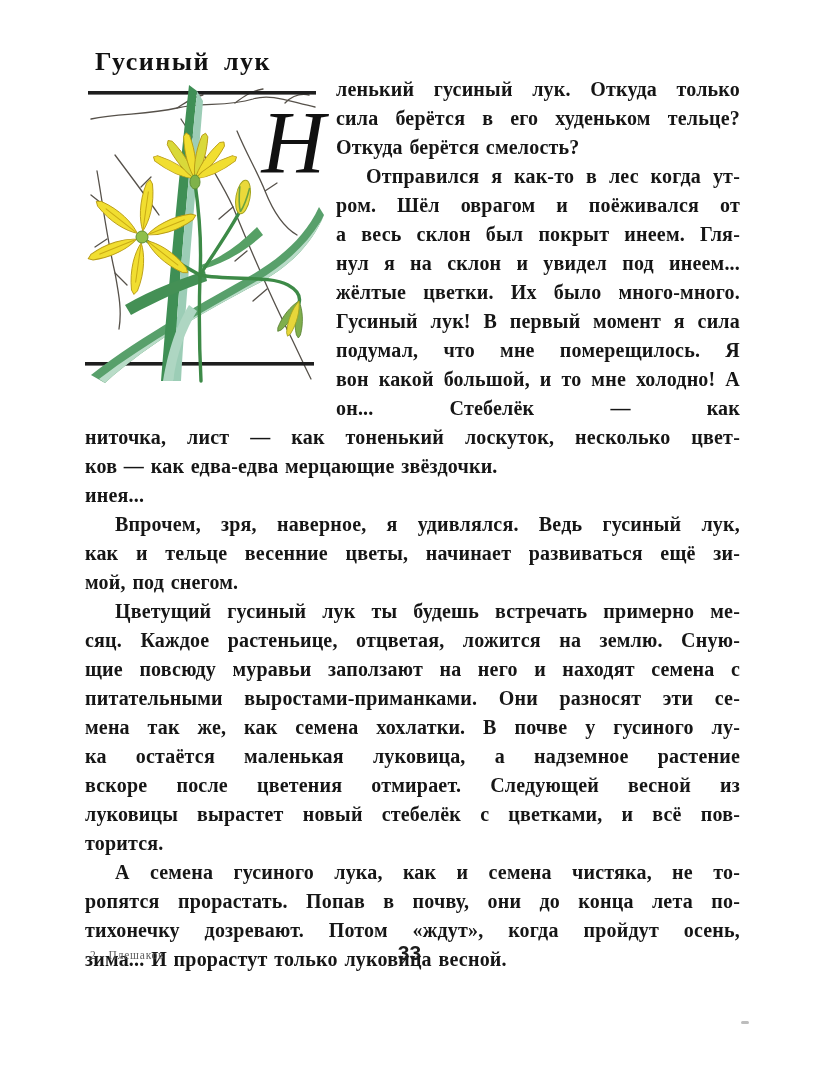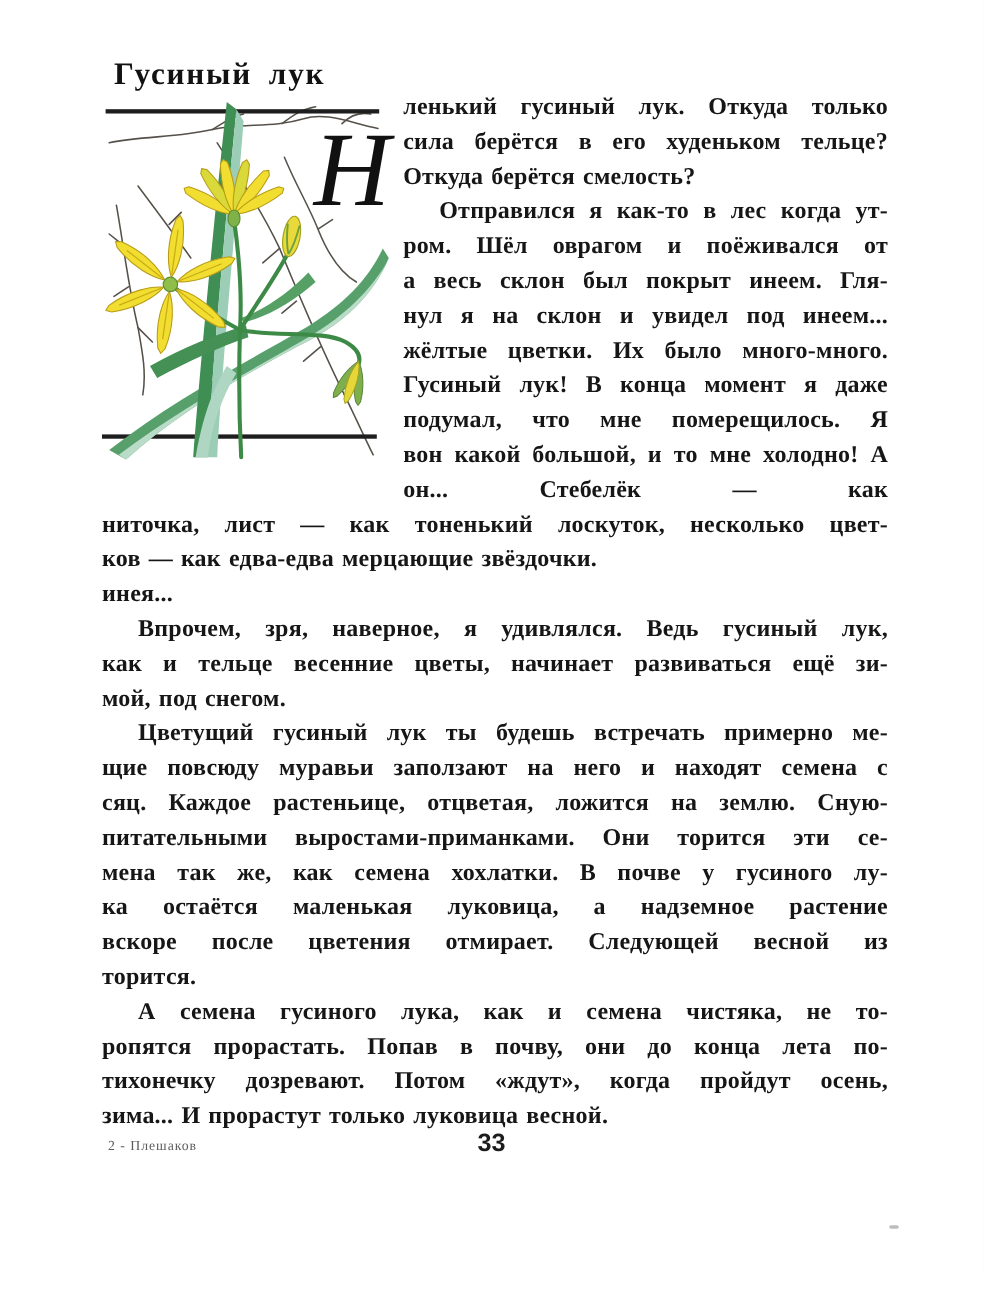--- a/index.html
+++ b/index.html
@@ -137,36 +137,37 @@
     </div>
 
     <div class="line">ленький гусиный лук. Откуда только</div>
     <div class="line">сила берётся в его худеньком тельце?</div>
     <div class="line end">Откуда берётся смелость?</div>
     <div class="line indent">Отправился я как-то в лес когда ут-</div>
     <div class="line">ром. Шёл оврагом и поёживался от</div>
     <div class="line">а весь склон был покрыт инеем. Гля-</div>
     <div class="line">нул я на склон и увидел под инеем...</div>
     <div class="line">жёлтые цветки. Их было много-много.</div>
-    <div class="line">Гусиный лук! В конца момент я даже</div>
+    <div class="line">Гусиный лук! В первый момент я сила</div>
     <div class="line">подумал, что мне померещилось. Я</div>
     <div class="line">вон какой большой, и то мне холодно! А он... Стебелёк — как</div>
     <div class="line">ниточка, лист — как тоненький лоскуток, несколько цвет-</div>
     <div class="line end">ков — как едва-едва мерцающие звёздочки.</div>
     <div class="line end">инея...</div>
     <div class="line indent">Впрочем, зря, наверное, я удивлялся. Ведь гусиный лук,</div>
     <div class="line">как и тельце весенние цветы, начинает развиваться ещё зи-</div>
     <div class="line end">мой, под снегом.</div>
     <div class="line indent">Цветущий гусиный лук ты будешь встречать примерно ме-</div>
+    <div class="line">сяц. Каждое растеньице, отцветая, ложится на землю. Сную-</div>
     <div class="line">щие повсюду муравьи заползают на него и находят семена с</div>
-    <div class="line">сяц. Каждое растеньице, отцветая, ложится на землю. Сную-</div>
-    <div class="line">питательными выростами-приманками. Они торится эти се-</div>
+    <div class="line">питательными выростами-приманками. Они разносят эти се-</div>
     <div class="line">мена так же, как семена хохлатки. В почве у гусиного лу-</div>
     <div class="line">ка остаётся маленькая луковица, а надземное растение</div>
     <div class="line">вскоре после цветения отмирает. Следующей весной из</div>
+    <div class="line">луковицы вырастет новый стебелёк с цветками, и всё пов-</div>
     <div class="line end">торится.</div>
     <div class="line indent">А семена гусиного лука, как и семена чистяка, не то-</div>
     <div class="line">ропятся прорастать. Попав в почву, они до конца лета по-</div>
     <div class="line">тихонечку дозревают. Потом «ждут», когда пройдут осень,</div>
     <div class="line end">зима... И прорастут только луковица весной.</div>
   </div>
 
   <div class="signature">2 - Плешаков</div>
   <div class="page-number">33</div>
   <div class="stray-mark"></div>

